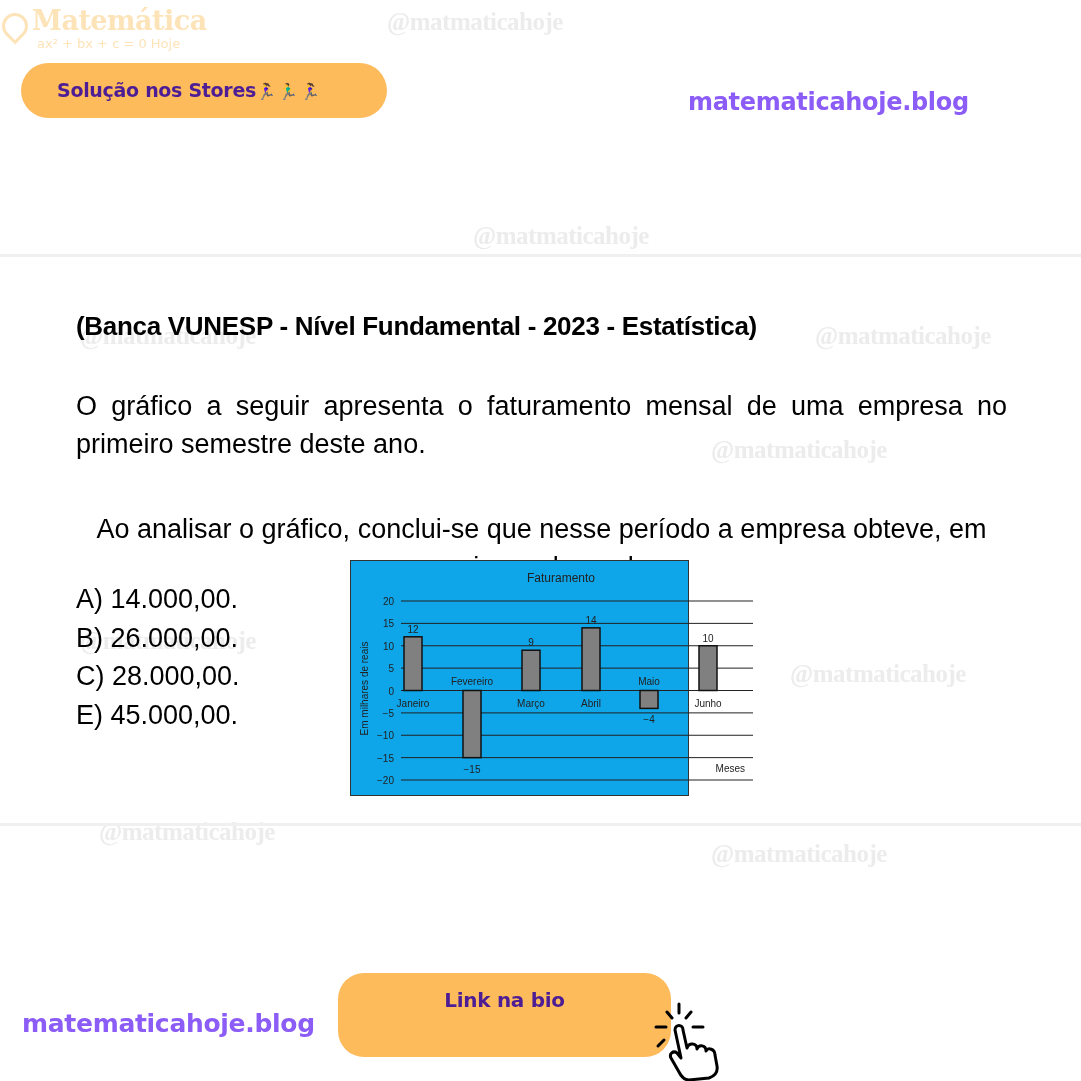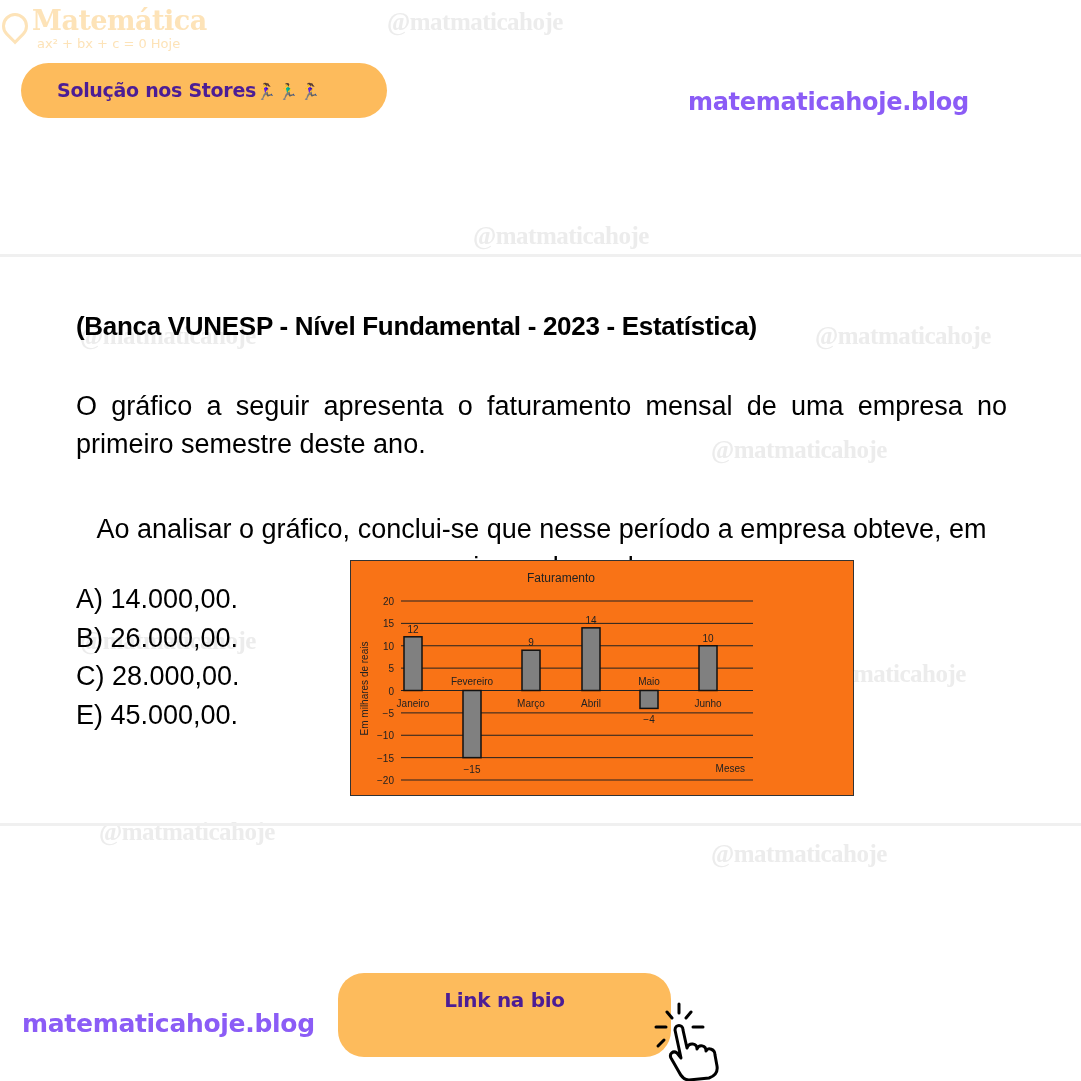--- a/index.html
+++ b/index.html
@@ -44,22 +44,22 @@
     white-space: nowrap; letter-spacing: -0.3px;
   }
   .q-body {
     position: absolute; left: 76px; top: 387px; width: 931px; font-size: 27px;
     line-height: 38px; text-align: justify;
   }
   .q-body p { margin: 0; }
   .q-body p.last { text-align: center; margin-top: 47px; }
   .options { position: absolute; left: 76px; top: 580px; font-size: 27px; line-height: 38.5px; }
   .chart {
-    position: absolute; left: 350px; top: 560px; width: 504px; height: 236px;
-    border: 1.5px solid #333; box-sizing: border-box; background: #f97316;
+    position: absolute; left: 350px; top: 560px; width: 339px; height: 236px;
+    border: 1.5px solid #333; box-sizing: border-box; background: #0ea5e9;
   }
   .pill-bottom {
     left: 338px; top: 973px; width: 333px; height: 84px; border-radius: 26px;
     text-align: center; font-size: 20px; line-height: 31px; padding-top: 12px;
     box-sizing: border-box; letter-spacing: -0.3px;
   }
   .hand { position: absolute; left: 645px; top: 1000px; width: 85px; height: 81px; }
 </style>
 </head>
 <body>

